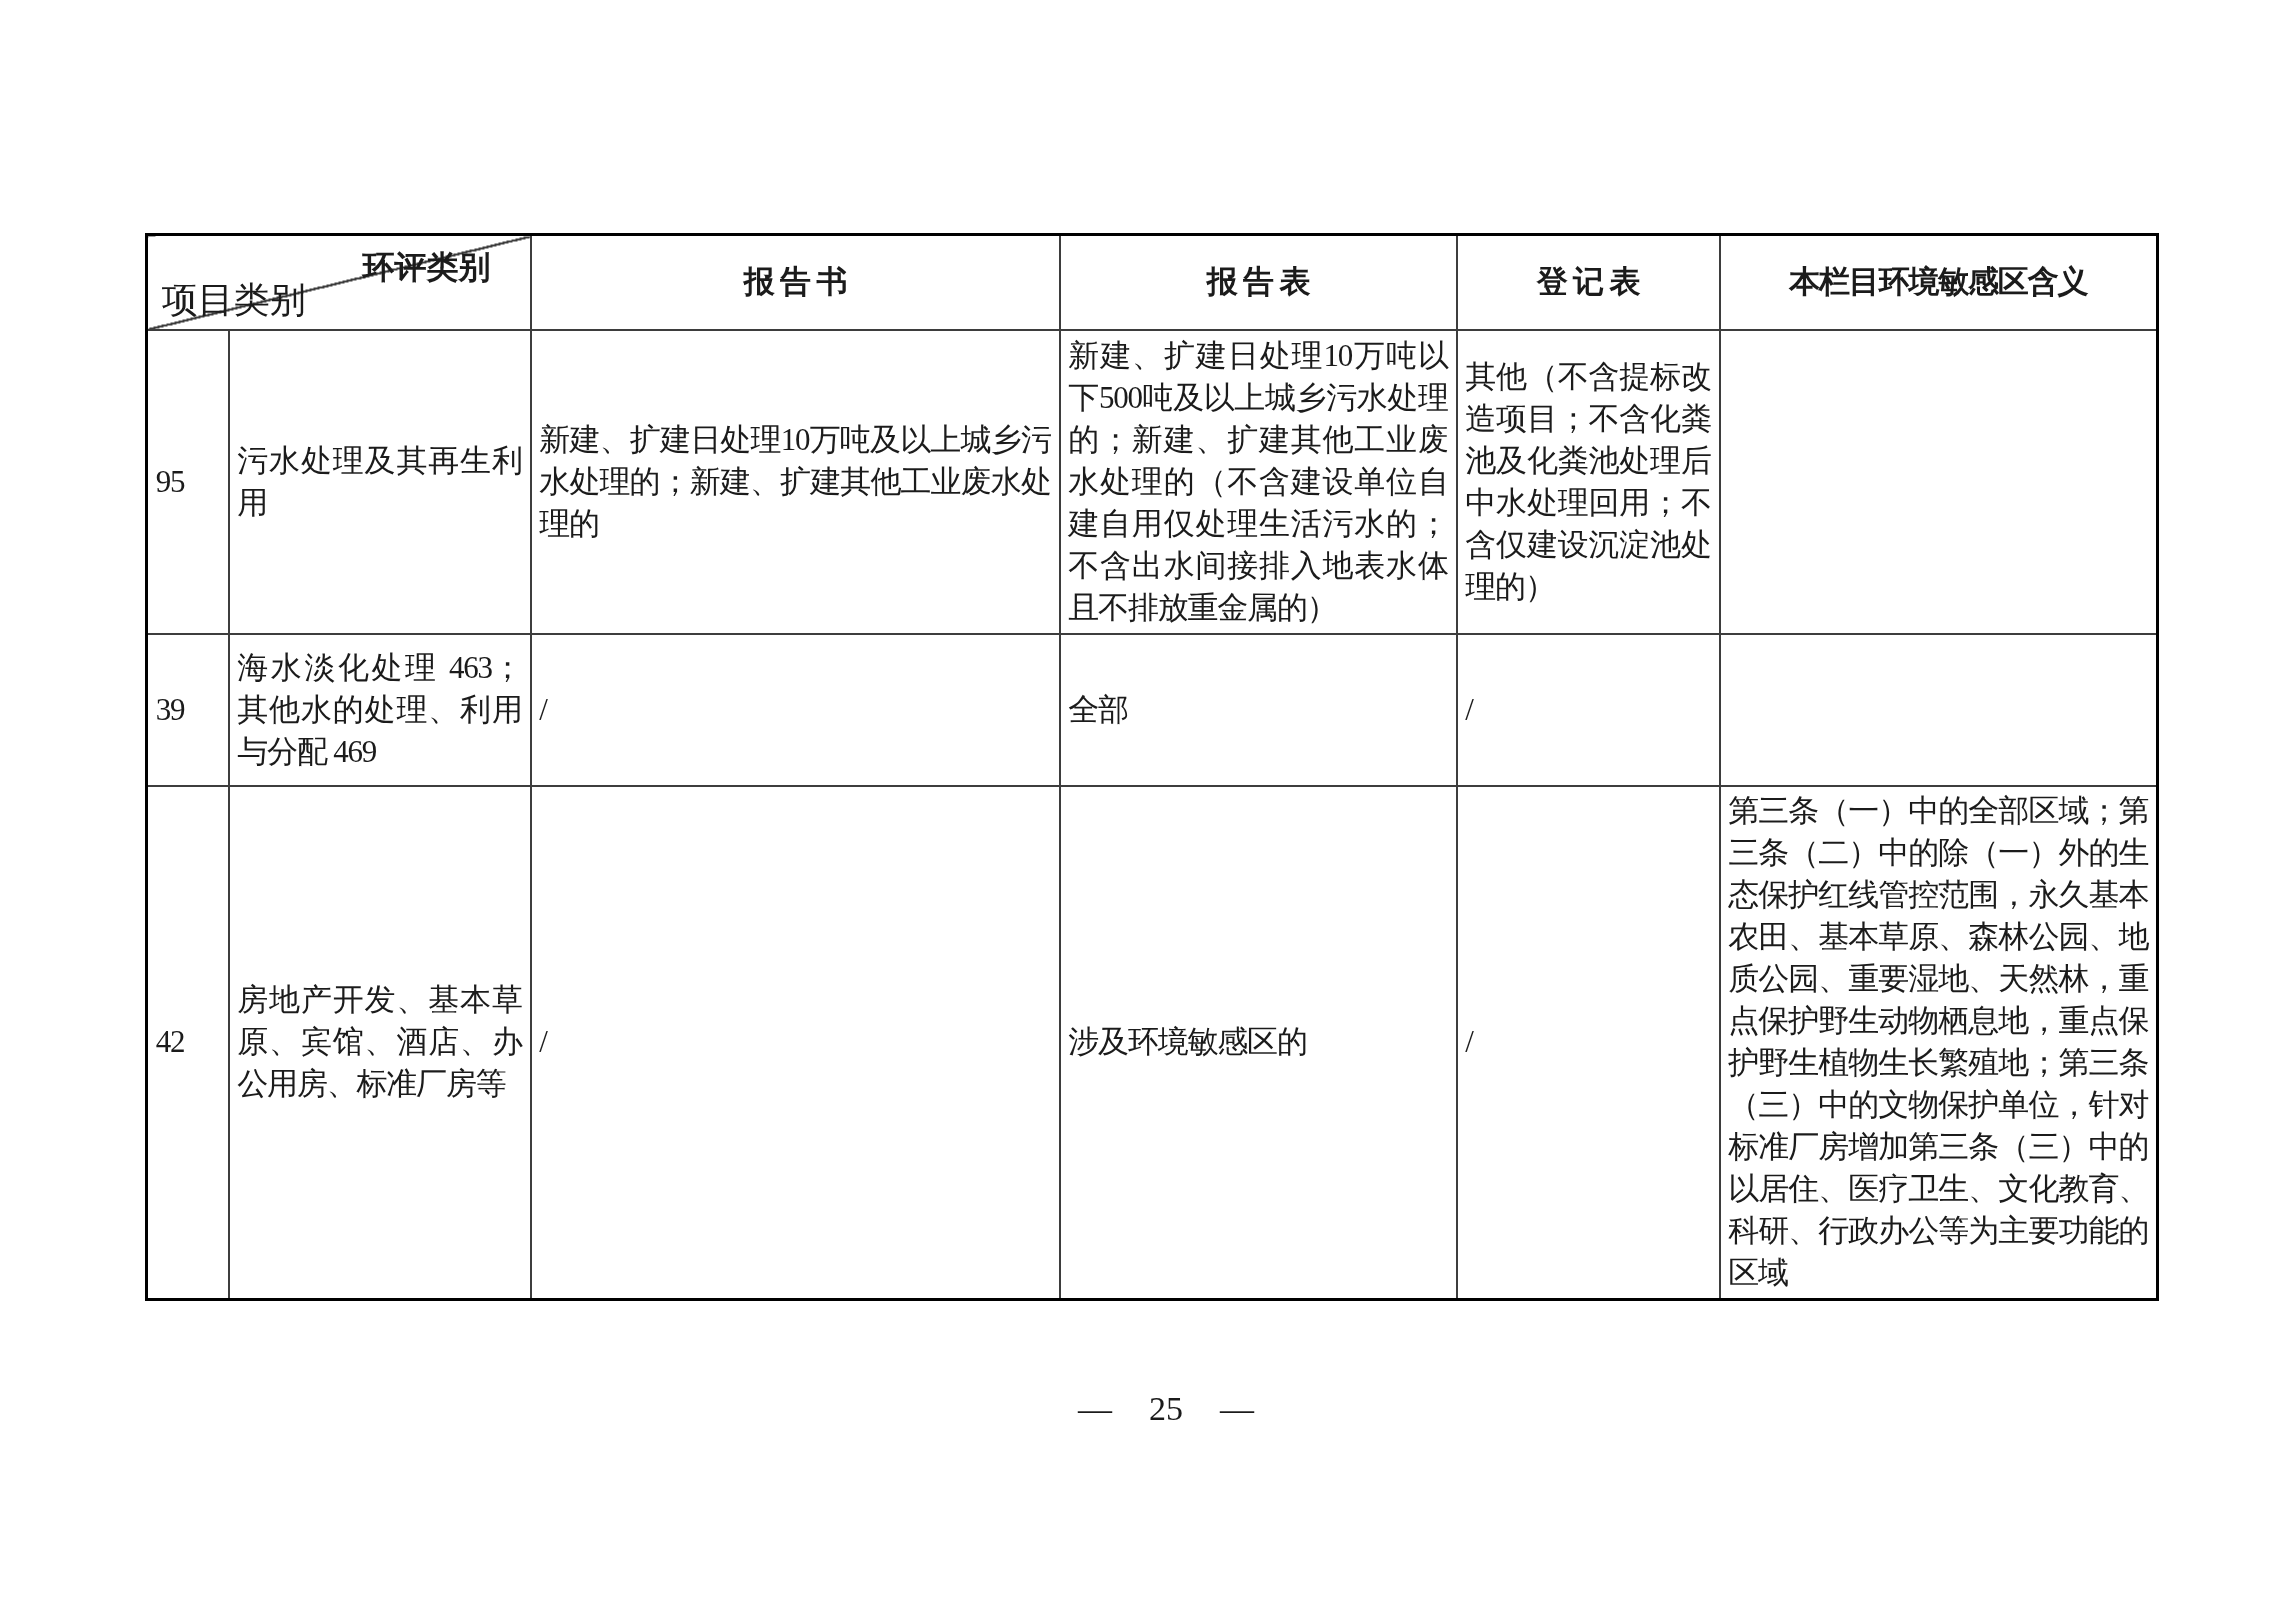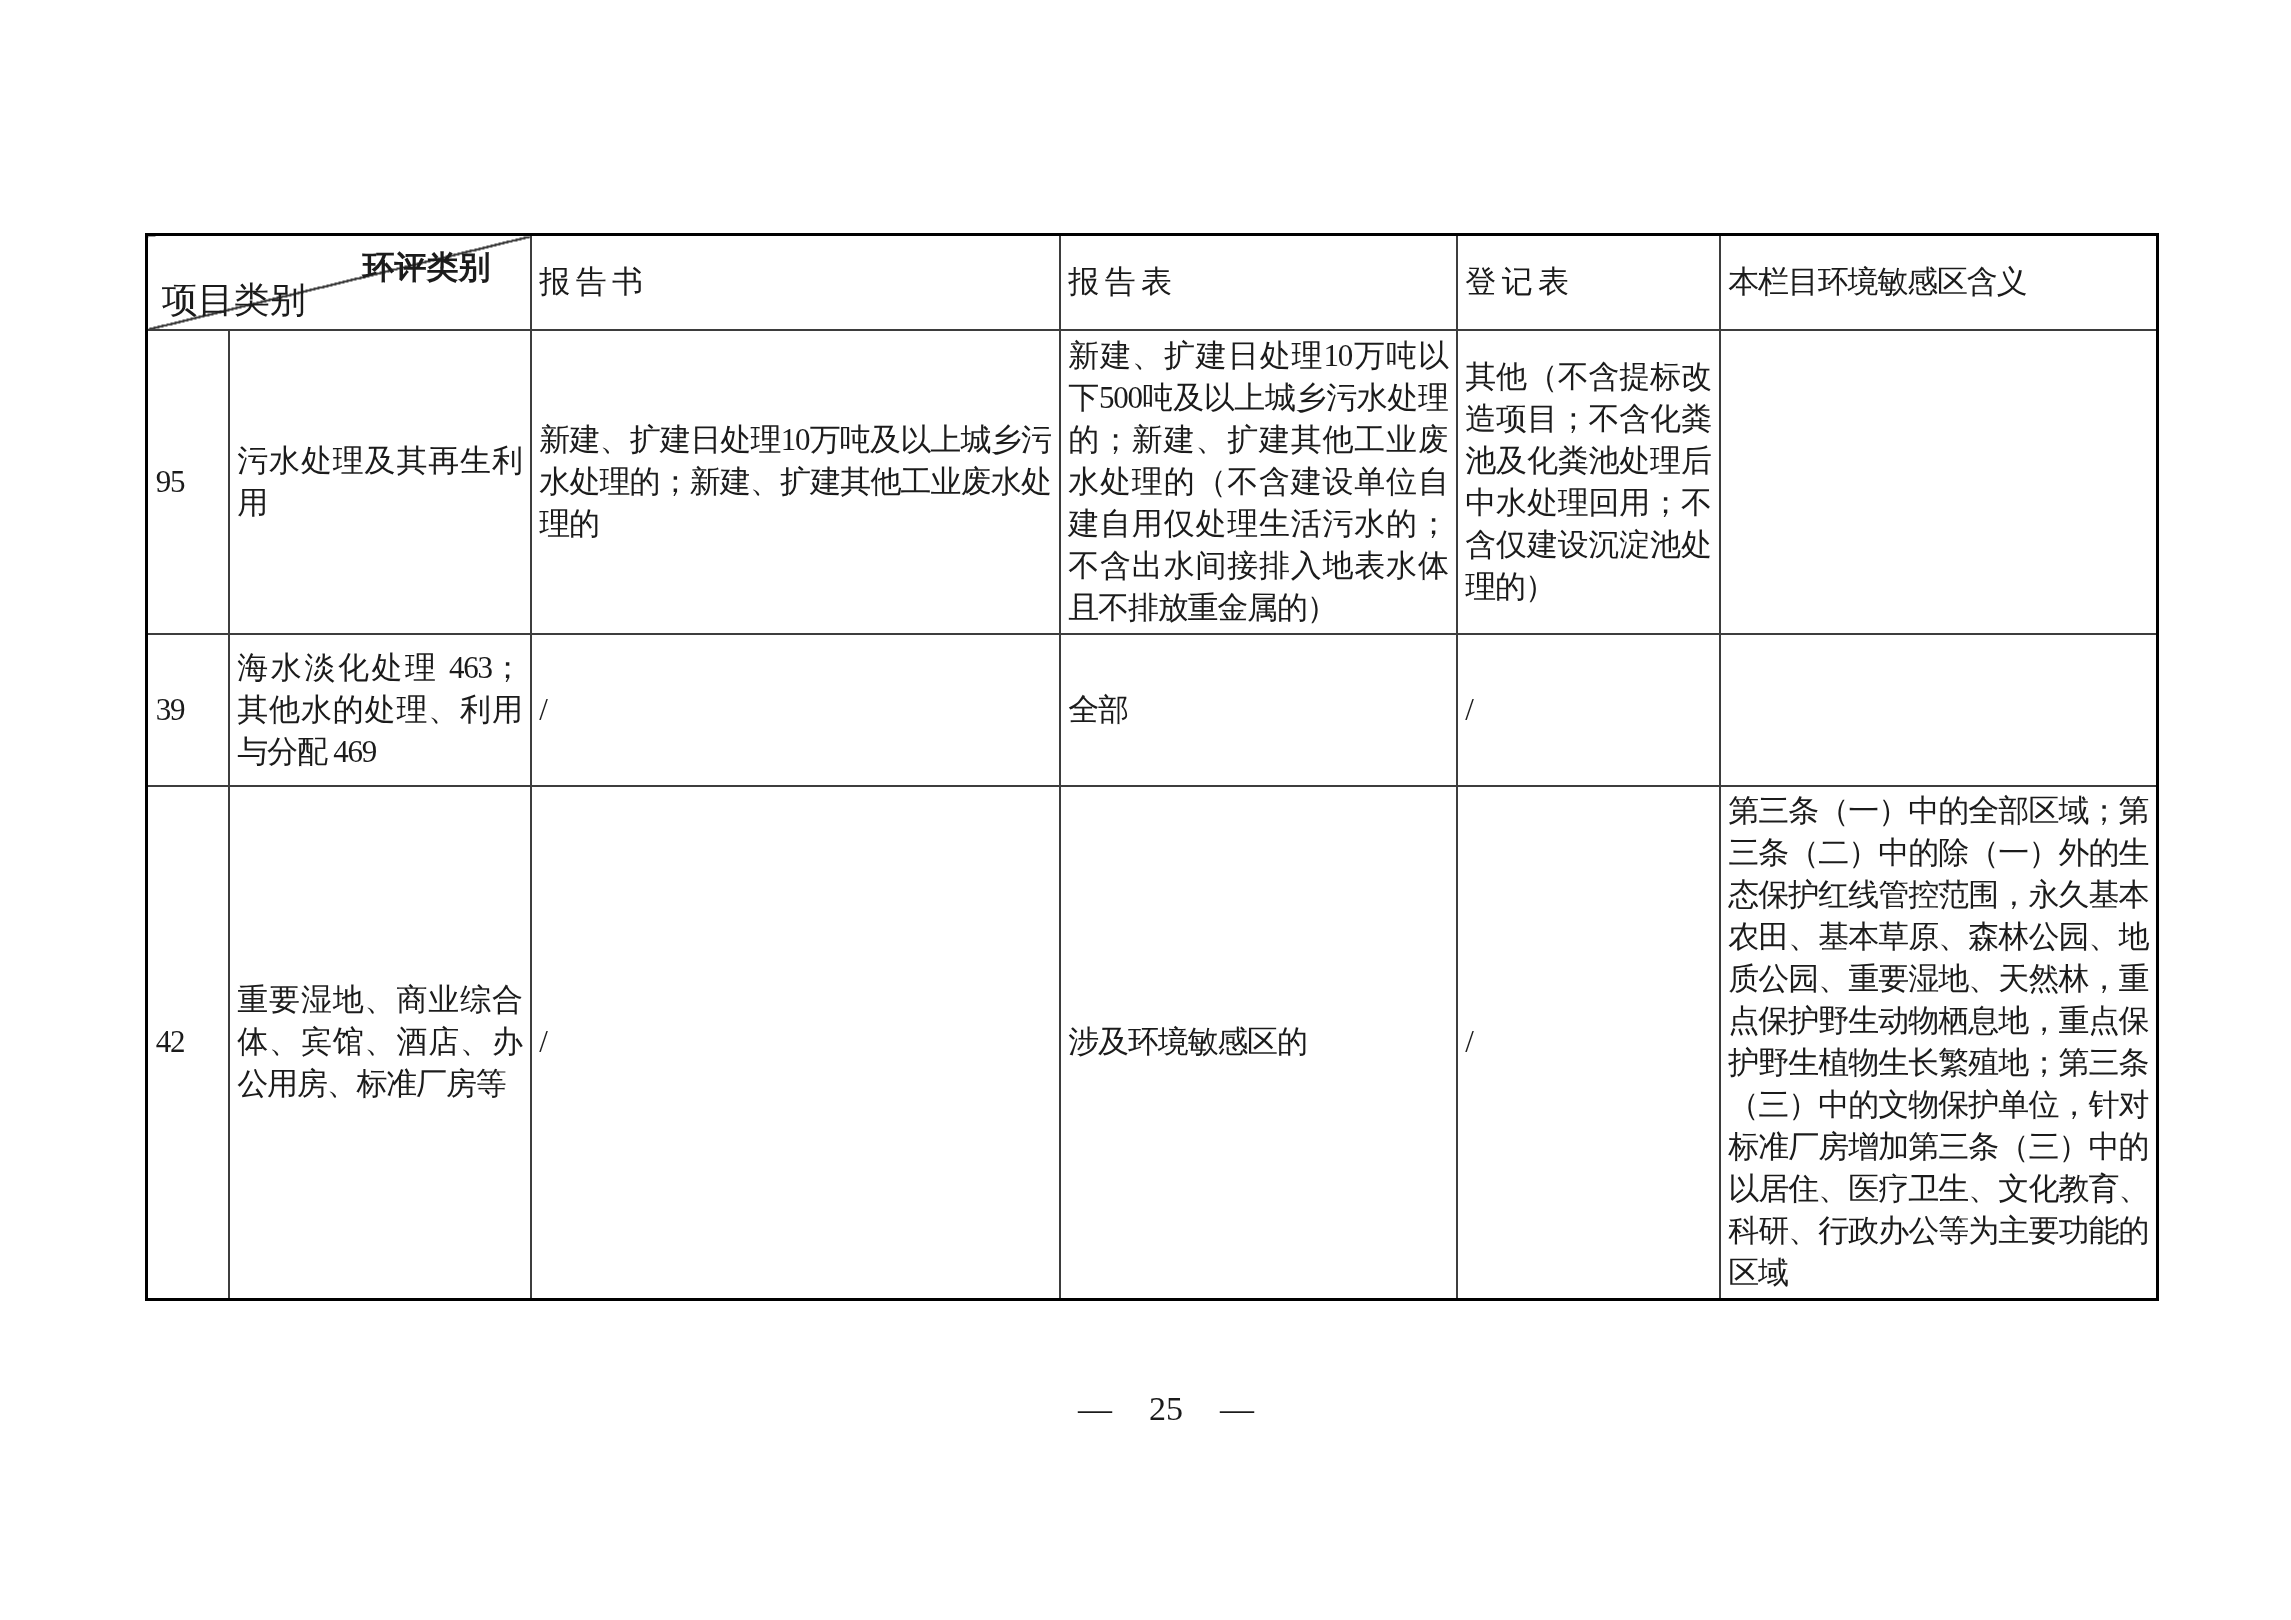--- a/index.html
+++ b/index.html
@@ -42,22 +42,22 @@
   }
   .diag-top {
     position: absolute; top: 9.8px; right: 39px;
     font-weight: bold; font-size: 32px; letter-spacing: 0; text-align: center;
   }
   .diag-bottom {
     position: absolute; bottom: 7.8px; left: 13.7px;
     font-weight: normal; font-size: 36px; letter-spacing: 0;
   }
   td.th {
-    text-align: left;
-    font-weight: normal;
+    text-align: center;
+    font-weight: bold;
     font-size: 33px;
     letter-spacing: 0;
   }
 
   td.num { letter-spacing: 0; }
   td.just { text-align: justify; }
   td.section-cell {
     font-weight: bold;
     font-size: 34px;
     letter-spacing: 0;
@@ -114,21 +114,21 @@
       <td class="just">海水淡化处理 463；其他水的处理、利用与分配 469</td>
       <td>/</td>
       <td>全部</td>
       <td>/</td>
       <td></td>
     </tr>
 
 
     <tr style="height:505px">
       <td class="num">42</td>
-      <td class="just">重要湿地、商业综合体、宾馆、酒店、办公用房、标准厂房等</td>
+      <td class="just">房地产开发、基本草原、宾馆、酒店、办公用房、标准厂房等</td>
       <td>/</td>
       <td>涉及环境敏感区的</td>
       <td>/</td>
       <td class="just">第三条（一）中的全部区域；第三条（二）中的除（一）外的生态保护红线管控范围，永久基本农田、基本草原、森林公园、地质公园、重要湿地、天然林，重点保护野生动物栖息地，重点保护野生植物生长繁殖地；第三条（三）中的文物保护单位，针对标准厂房增加第三条（三）中的以居住、医疗卫生、文化教育、科研、行政办公等为主要功能的区域</td>
     </tr>
   </tbody>
     </table>
 
   <div class="footer">
     <span>—</span><span class="pgnum">25</span><span>—</span>

